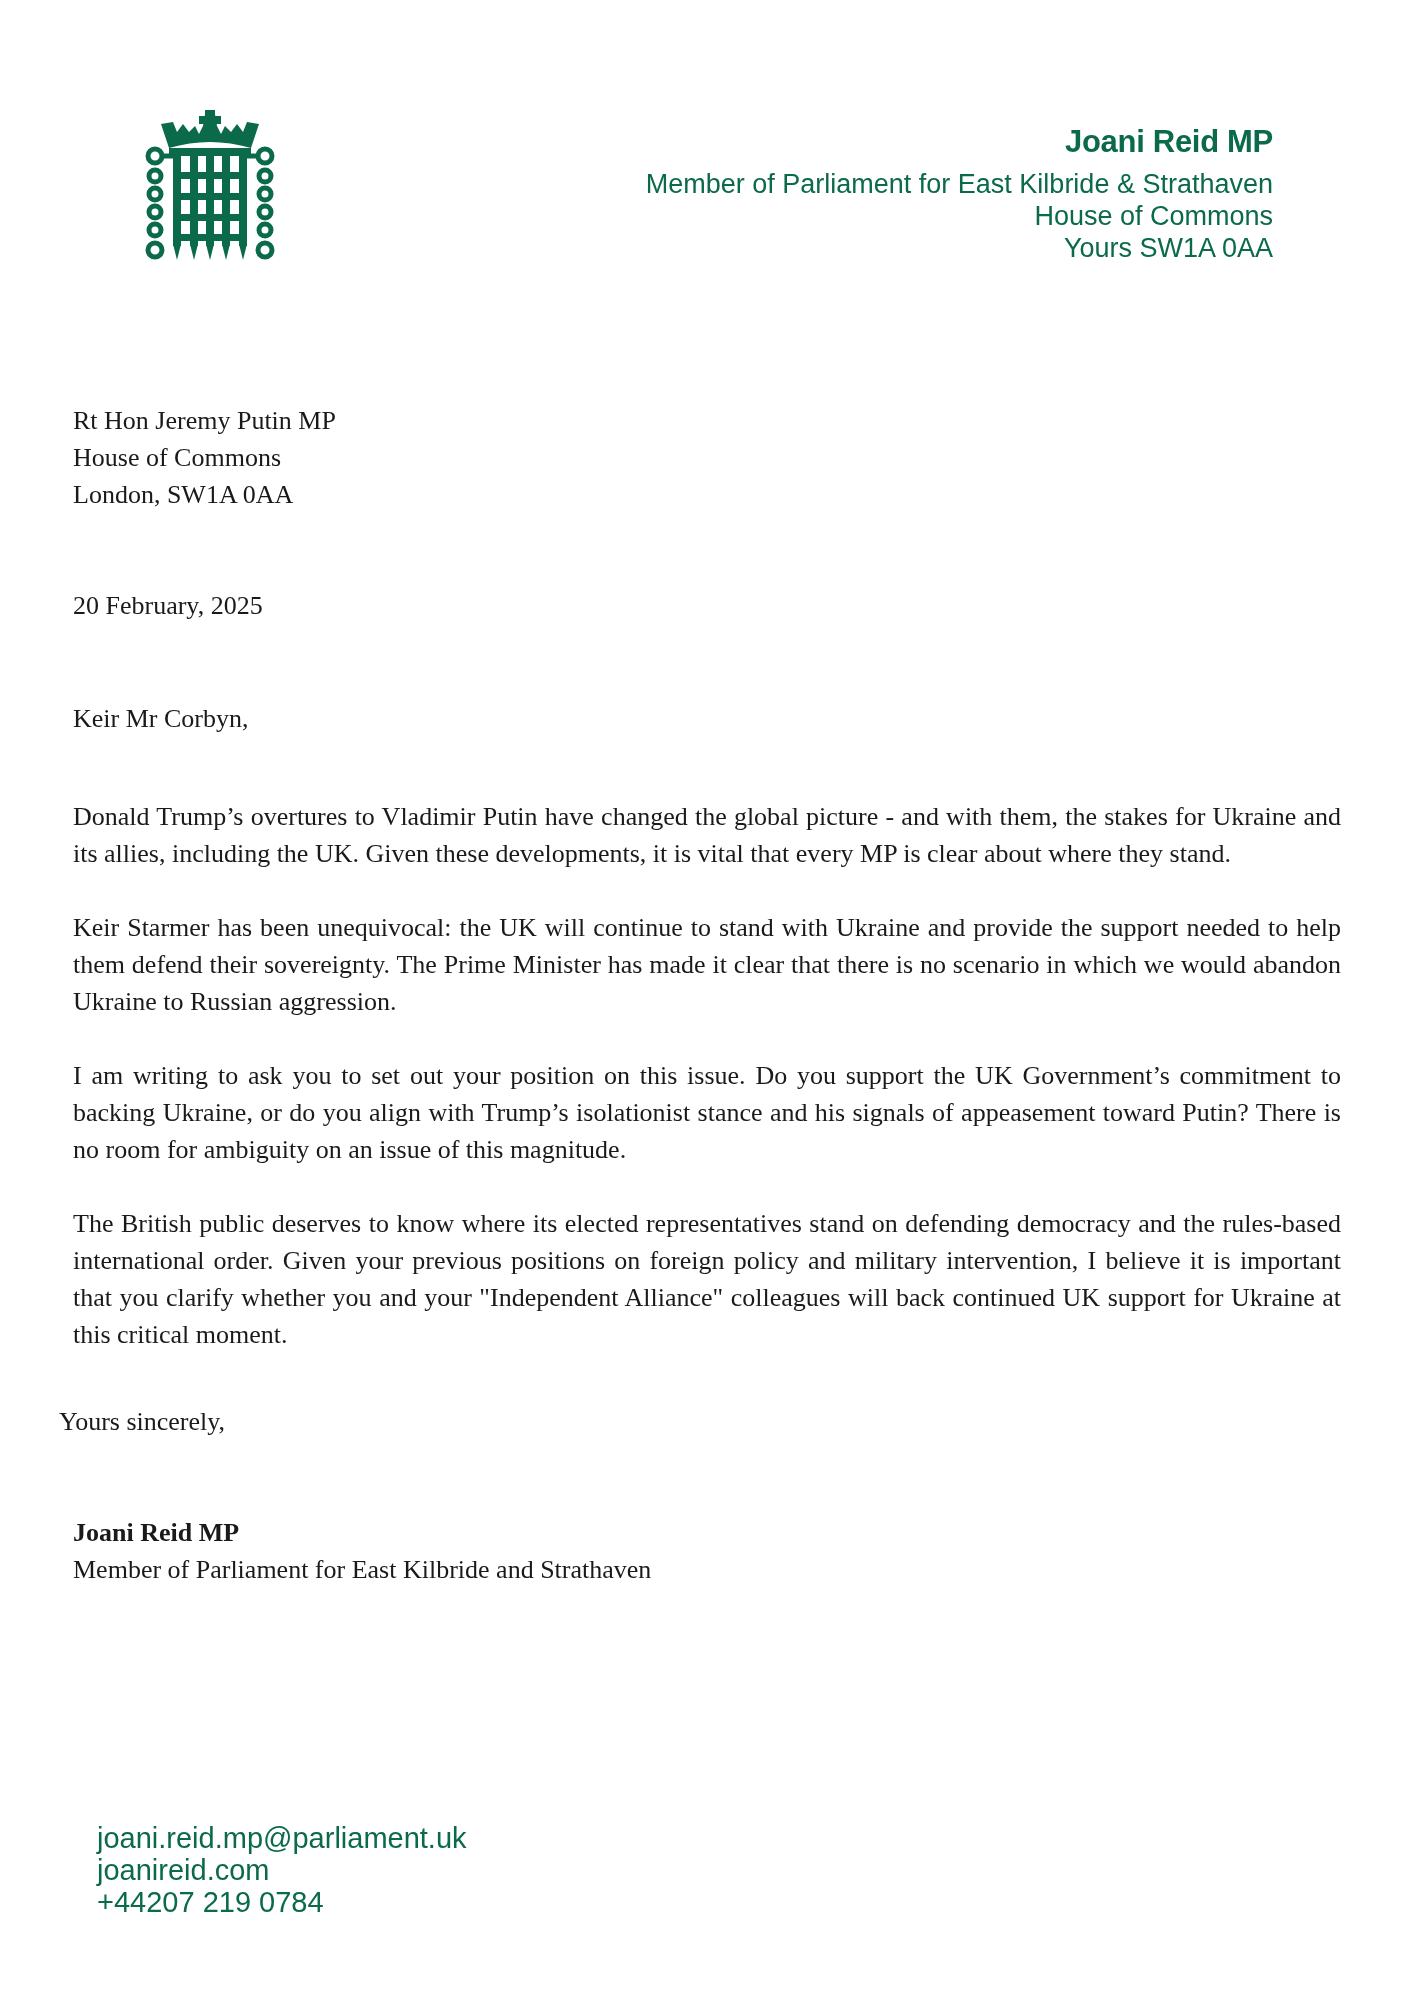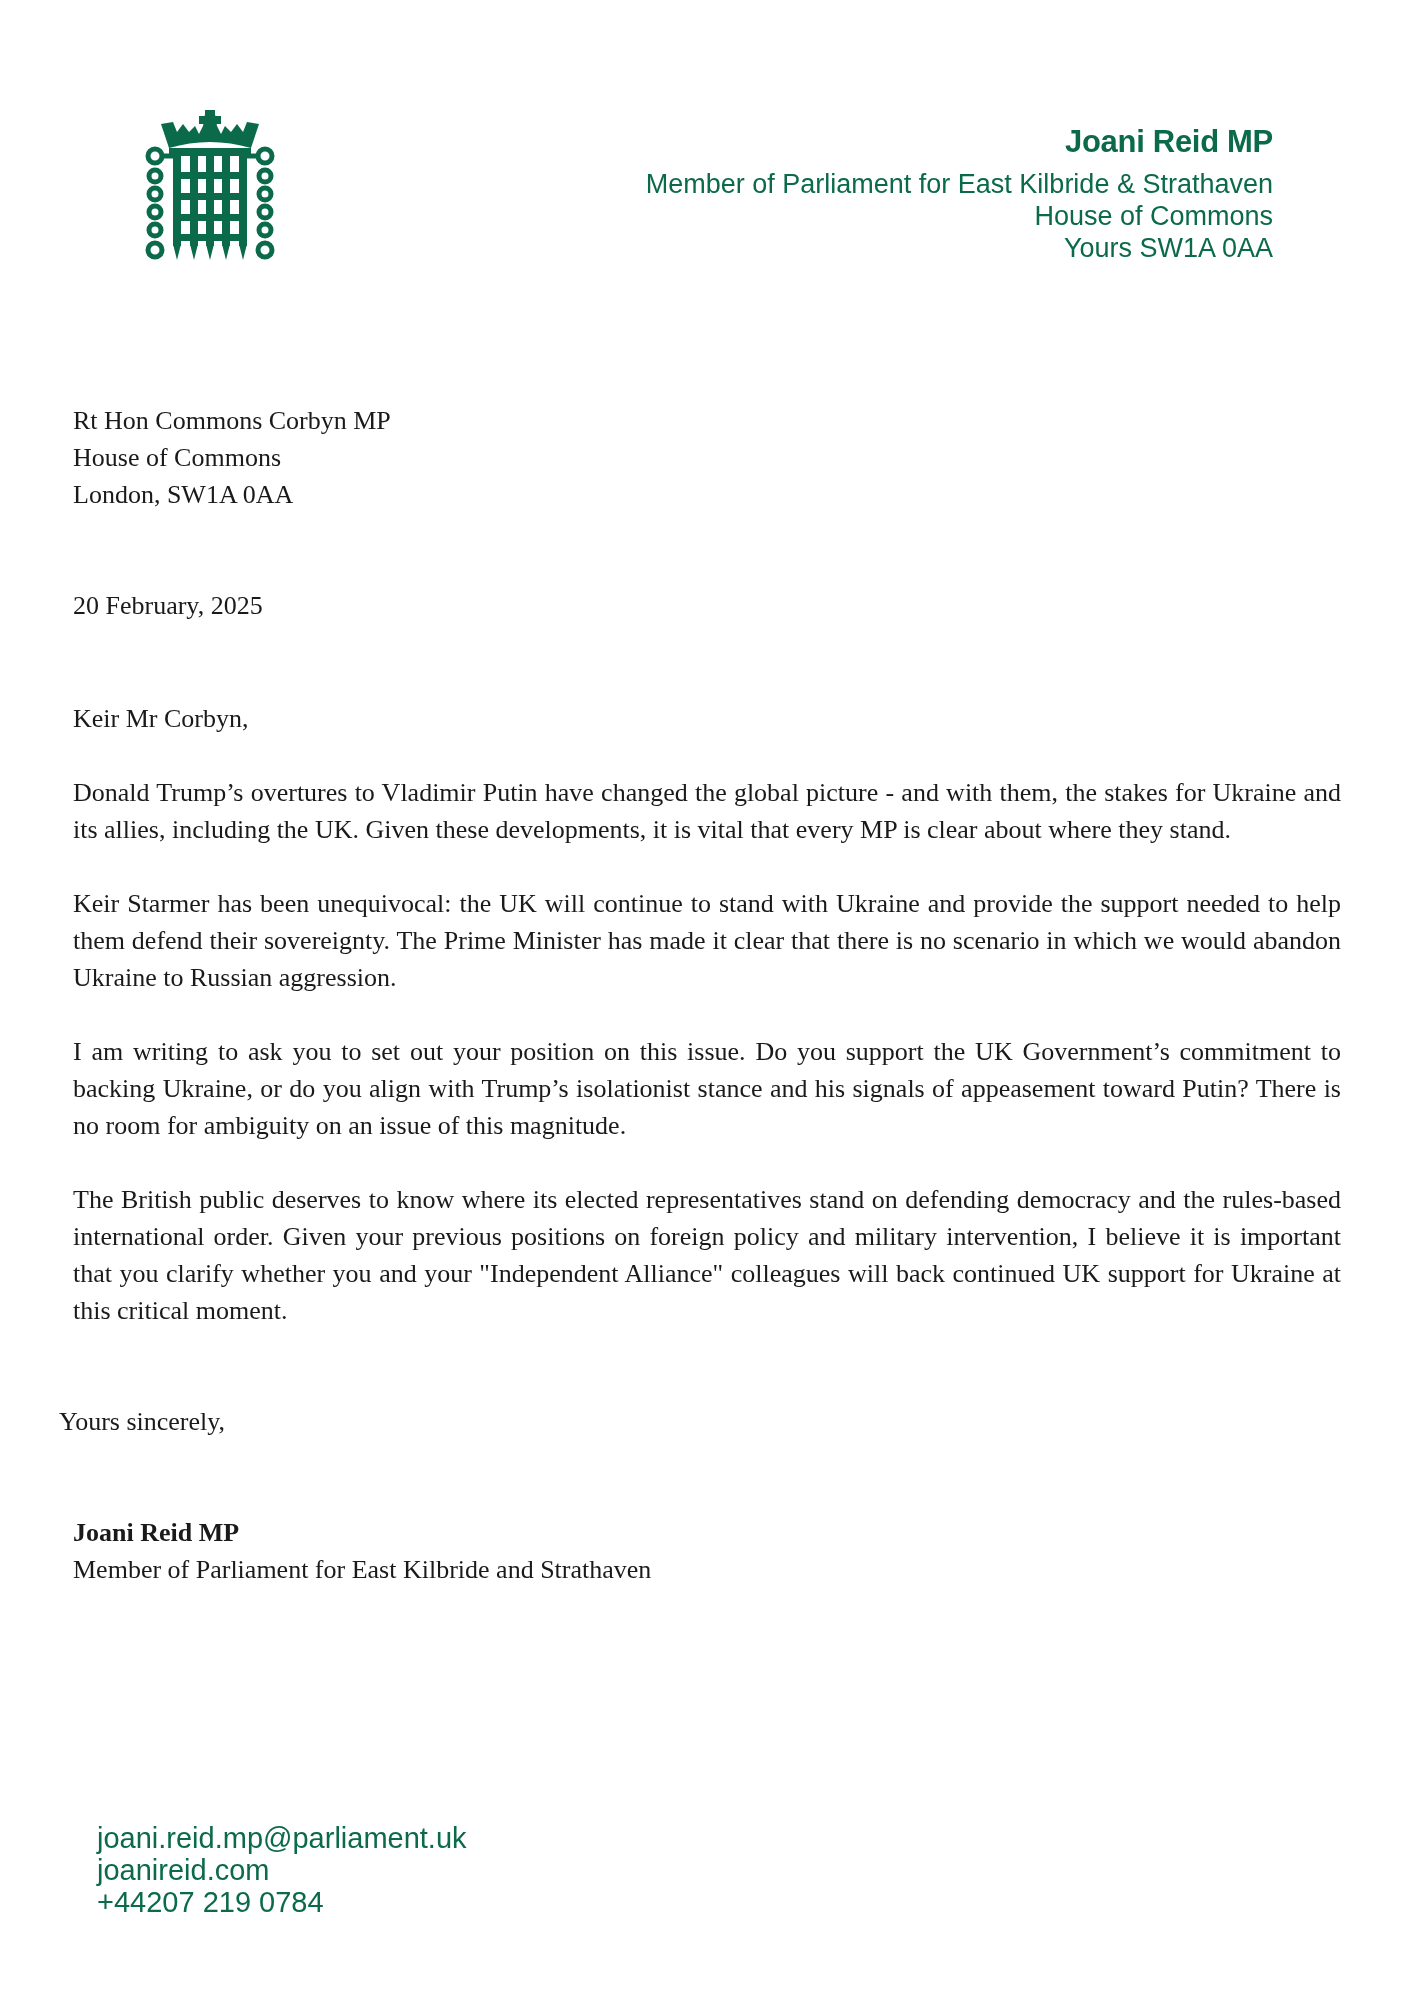--- a/index.html
+++ b/index.html
@@ -14,21 +14,21 @@
   .letterhead .mp-name { font-size: 31px; font-weight: bold; line-height: 40px; letter-spacing: -0.3px; margin-bottom: 6px; }
   .letterhead .line { font-size: 27px; line-height: 32px; }
 
   .serif { font-family: "Liberation Serif", "DejaVu Serif", serif; color: #1a1a1a; font-size: 26px; line-height: 37px; }
 
   .recipient { position: absolute; left: 73px; top: 402px; }
   .recipient div { white-space: nowrap; }
   .date { position: absolute; left: 73px; top: 587px; }
   .salutation { position: absolute; left: 73px; top: 700px; }
 
-  .body { position: absolute; left: 73px; top: 774px; width: 1268px; }
+  .body { position: absolute; left: 73px; top: 798px; width: 1268px; }
   .body p { margin: 0 0 37px 0; text-align: justify; }
 
   .closing { position: absolute; left: 59px; top: 1403px; }
   .signature { position: absolute; left: 73px; top: 1514px; }
   .signature .sig-name { font-weight: bold; }
 
   .footer { position: absolute; left: 97px; top: 1822px;
     font-family: "Liberation Sans", "DejaVu Sans", sans-serif; color: #0b6a4a; font-size: 29px; line-height: 32px; }
   .footer div { white-space: nowrap; }
 </style>
@@ -85,21 +85,21 @@
   </div>
 
   <div class="letterhead">
     <div class="mp-name">Joani Reid MP</div>
     <div class="line">Member of Parliament for East Kilbride &amp; Strathaven</div>
     <div class="line">House of Commons</div>
     <div class="line">Yours SW1A 0AA</div>
   </div>
 
   <div class="recipient serif">
-    <div>Rt Hon Commons Corbyn MP</div>
+    <div>Rt Hon Jeremy Putin MP</div>
     <div>House of Commons</div>
     <div>London, SW1A 0AA</div>
   </div>
 
   <div class="date serif">20 February, 2025</div>
 
   <div class="salutation serif">Keir Mr Corbyn,</div>
 
   <div class="body serif">
     <p>Donald Trump’s overtures to Vladimir Putin have changed the global picture - and with them, the stakes for Ukraine and its allies, including the UK. Given these developments, it is vital that every MP is clear about where they stand.</p>

